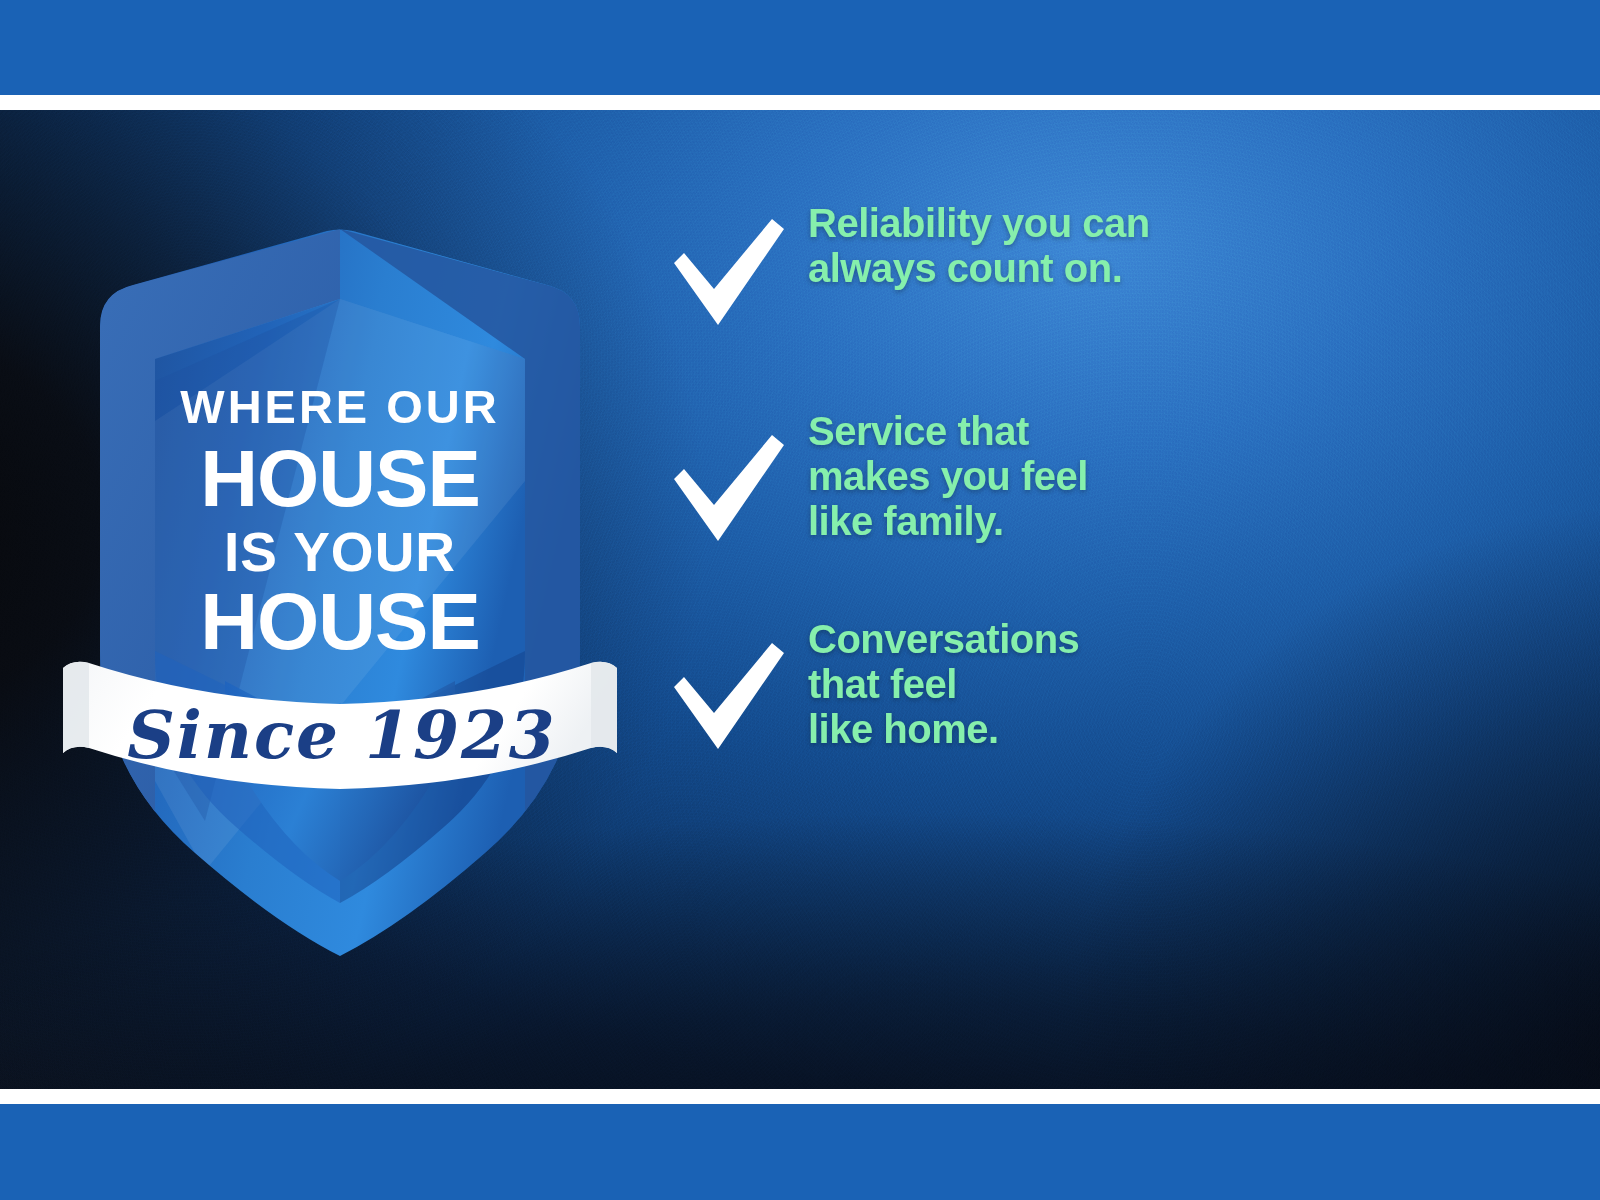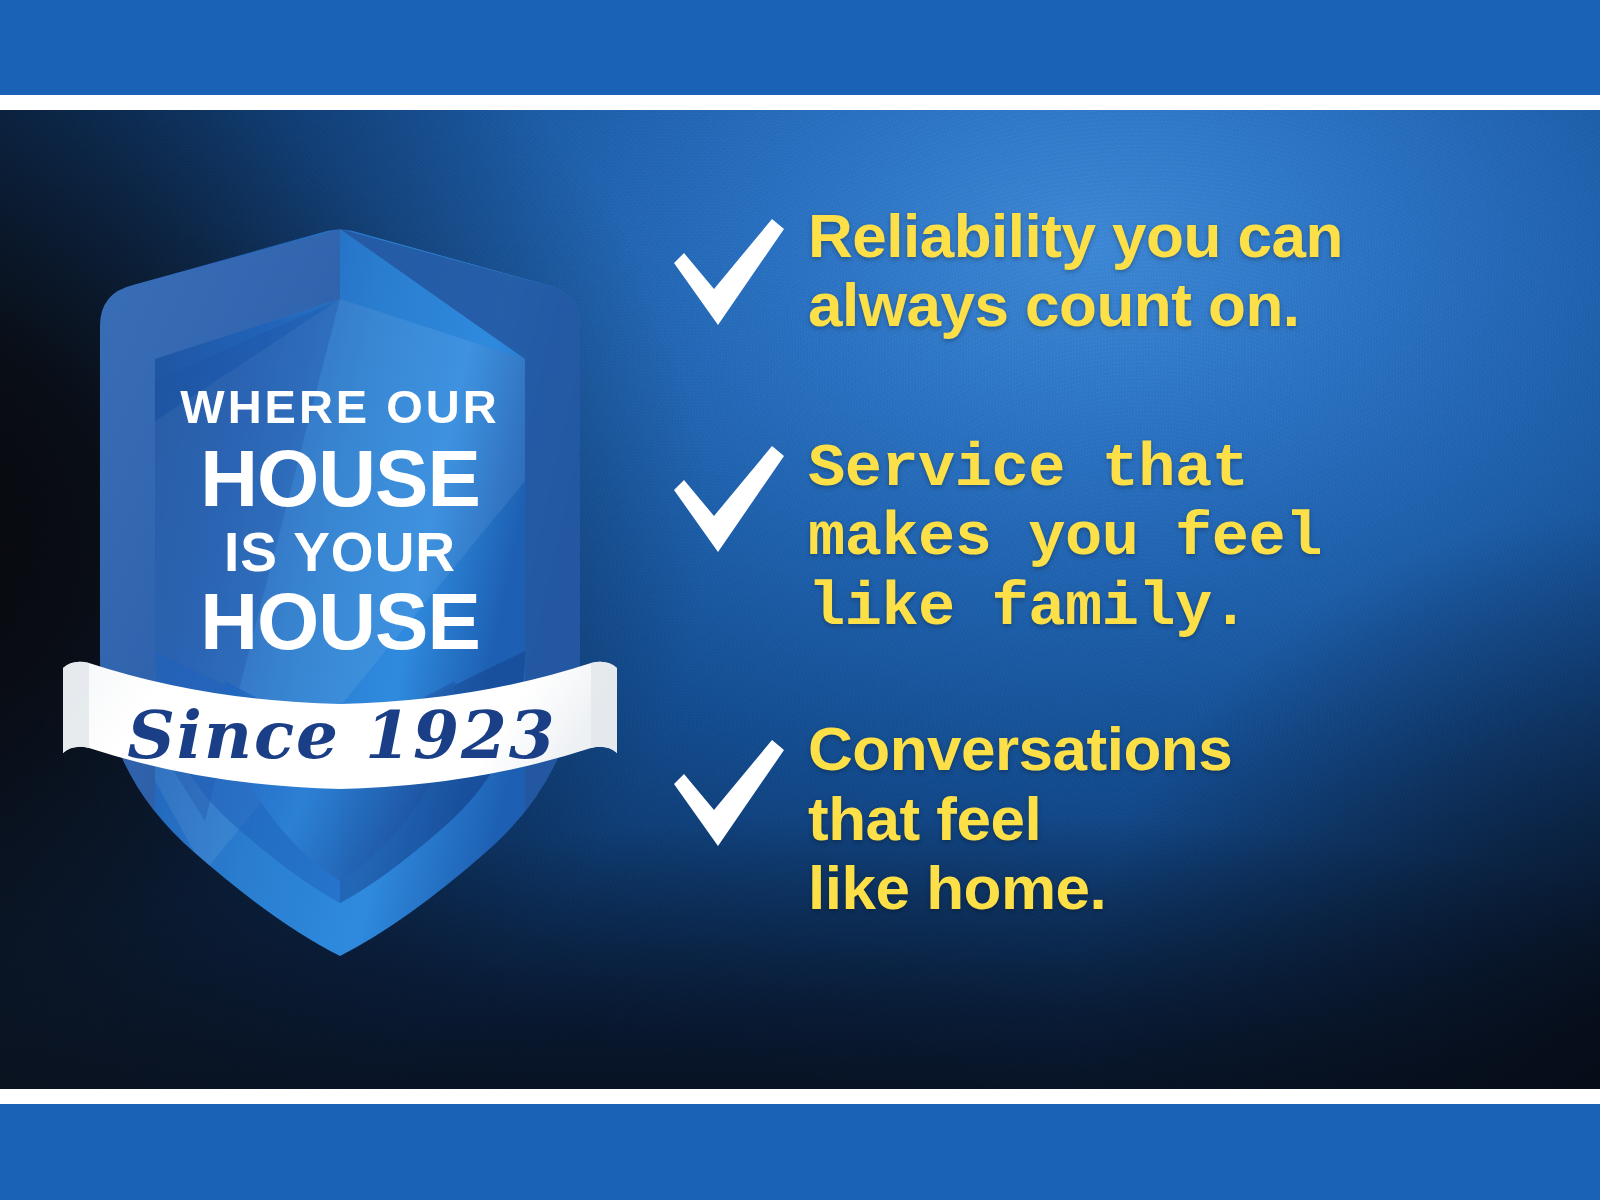--- a/index.html
+++ b/index.html
@@ -105,31 +105,31 @@
   }
   .bullet:last-child{ margin-bottom:0; }
   .check {
     flex:0 0 auto;
     width:120px; height:112px;
     margin-right:20px;
     margin-top:24px;
   }
   .check svg{ display:block; width:120px; height:112px; }
   .btext {
-    color:#fde047;
+    color:#86efac;
     font-family:"Liberation Sans", sans-serif;
     font-weight:700;
-    font-size:62px;
+    font-size:40px;
     line-height:1.12;
     letter-spacing:-0.5px;
     white-space:pre-line;
     text-shadow:0 2px 5px rgba(0,0,0,.28);
   }
   .bullet.b1 .btext{ margin-top:8px; }
-  .bullet.b2 .btext{ margin-top:14px;font-family:Liberation Mono, monospace; }
+  .bullet.b2 .btext{ margin-top:0px; }
   .bullet.b3 .btext{ margin-top:0px; }
 
   .bullet.b1{ margin-top:28px; margin-bottom:80px; }
   .bullet.b2{ margin-bottom:72px; }
 </style>
 </head>
 <body>
 
 <div class="poster">
 

